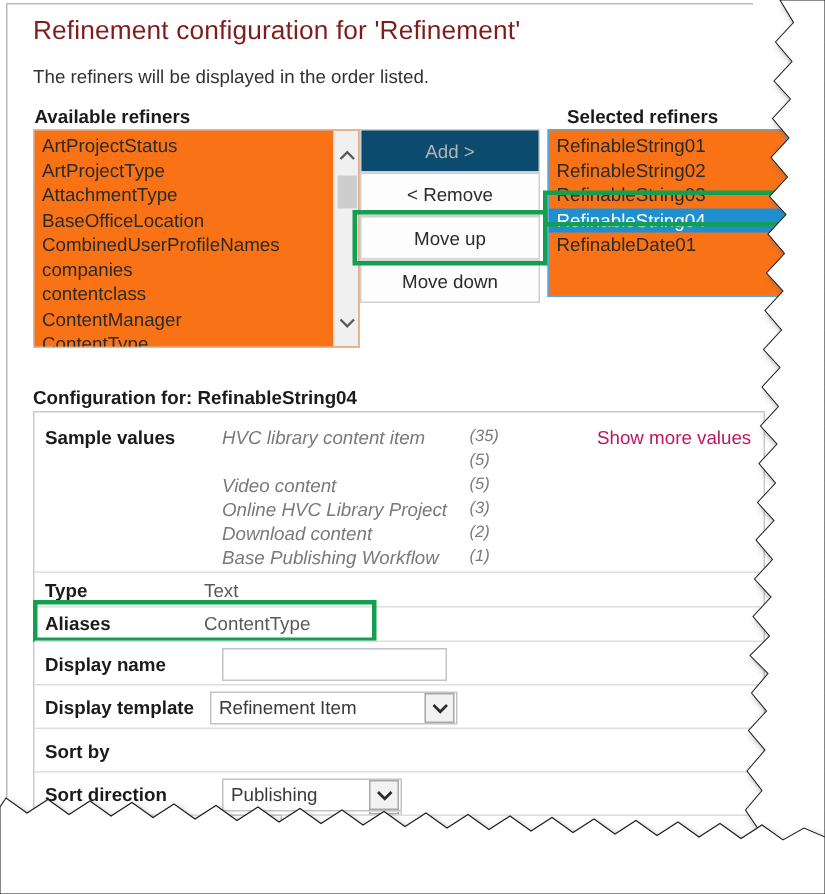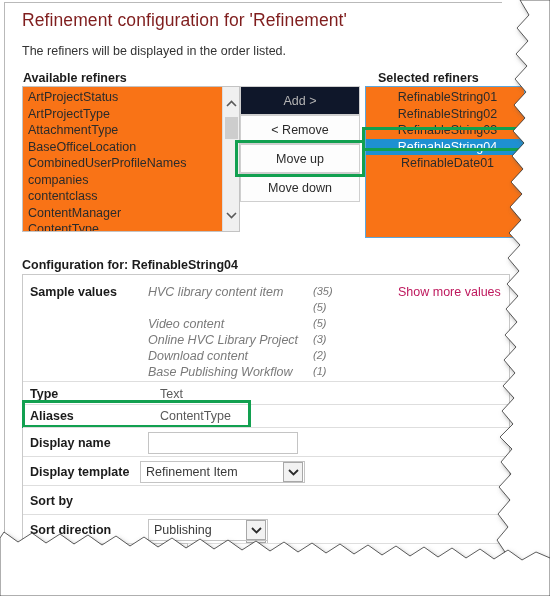--- a/index.html
+++ b/index.html
@@ -77,23 +77,22 @@
     box-sizing: border-box;
     overflow: hidden;
   }
   #available-box {
     left: 22px; top: 86px;
     width: 218px; height: 146px;
     border: 1px solid #c3c3c3;
   }
   #selected-box {
     left: 365px; top: 86px;
-    width: 160px; height: 152px;
+    width: 160px; height: 112px;
     border: 1px solid #5ba7dd;
-    text-align: center;
   }
   .listitem {
     font-size: 12.5px;
     line-height: 16.5px;
     height: 16.5px;
     padding-left: 5px;
     color: #2b2b2b;
     white-space: nowrap;
     overflow: hidden;
   }
@@ -137,21 +136,21 @@
     height: 29px;
     box-sizing: border-box;
     background: #fdfdfd;
     border: 1px solid #cfcfcf;
     font-size: 12.5px;
     color: #2b2b2b;
     display: flex;
     align-items: center;
     justify-content: center;
   }
-  .btn.disabled { color: #b4b4b4; background: #0f172a; }
+  .btn.disabled { color: #b4b4b4; background: #0c4a6e; }
   #btn-add { top: 86px; }
   #btn-remove { top: 115px; }
   #btn-moveup { top: 144px; }
   #btn-movedown { top: 173px; }
 
   
   .annot {
     position: absolute;
     border: 3px solid #12a050;
     box-sizing: border-box;
@@ -182,21 +181,21 @@
   .frow-label {
     position: absolute;
     left: 30px;
     font-weight: bold;
     font-size: 12.5px;
     color: #1b1b1b;
     white-space: nowrap;
   }
   .frow-value {
     position: absolute;
-    left: 160px;
+    left: 136px;
     font-size: 12.5px;
     color: #5a5a5a;
     white-space: nowrap;
   }
   .divider {
     position: absolute;
     left: 23px;
     width: 486px;
     height: 1px;
     background: #dedede;

